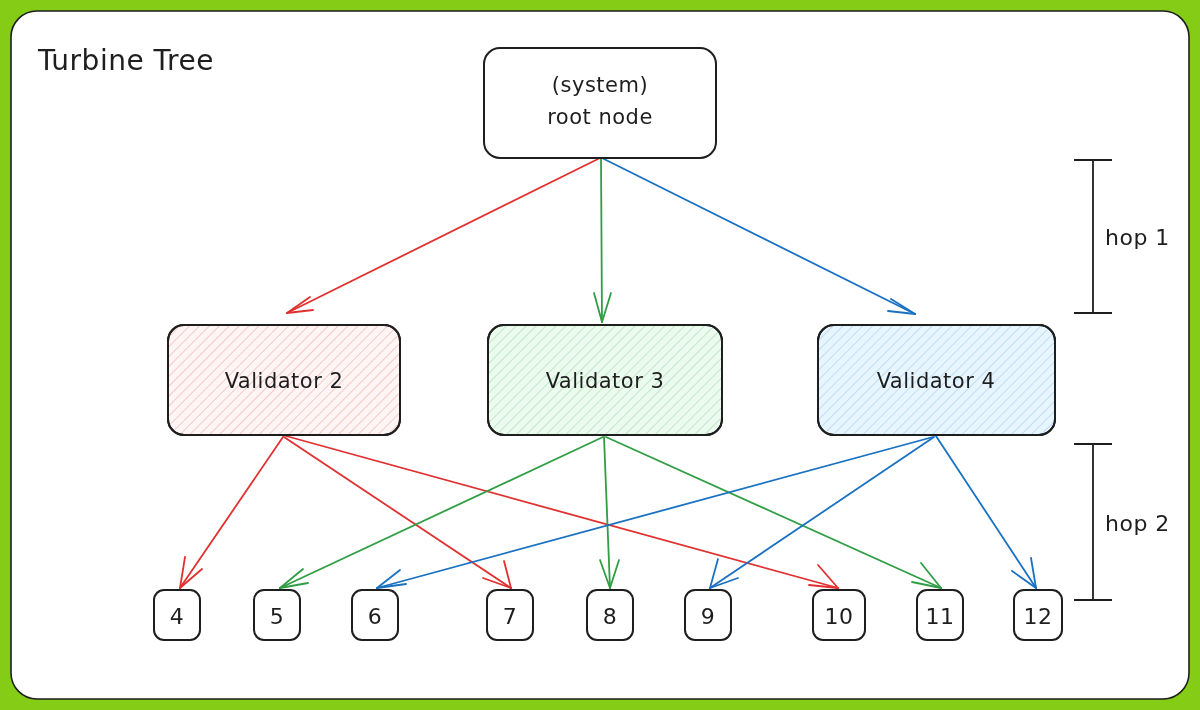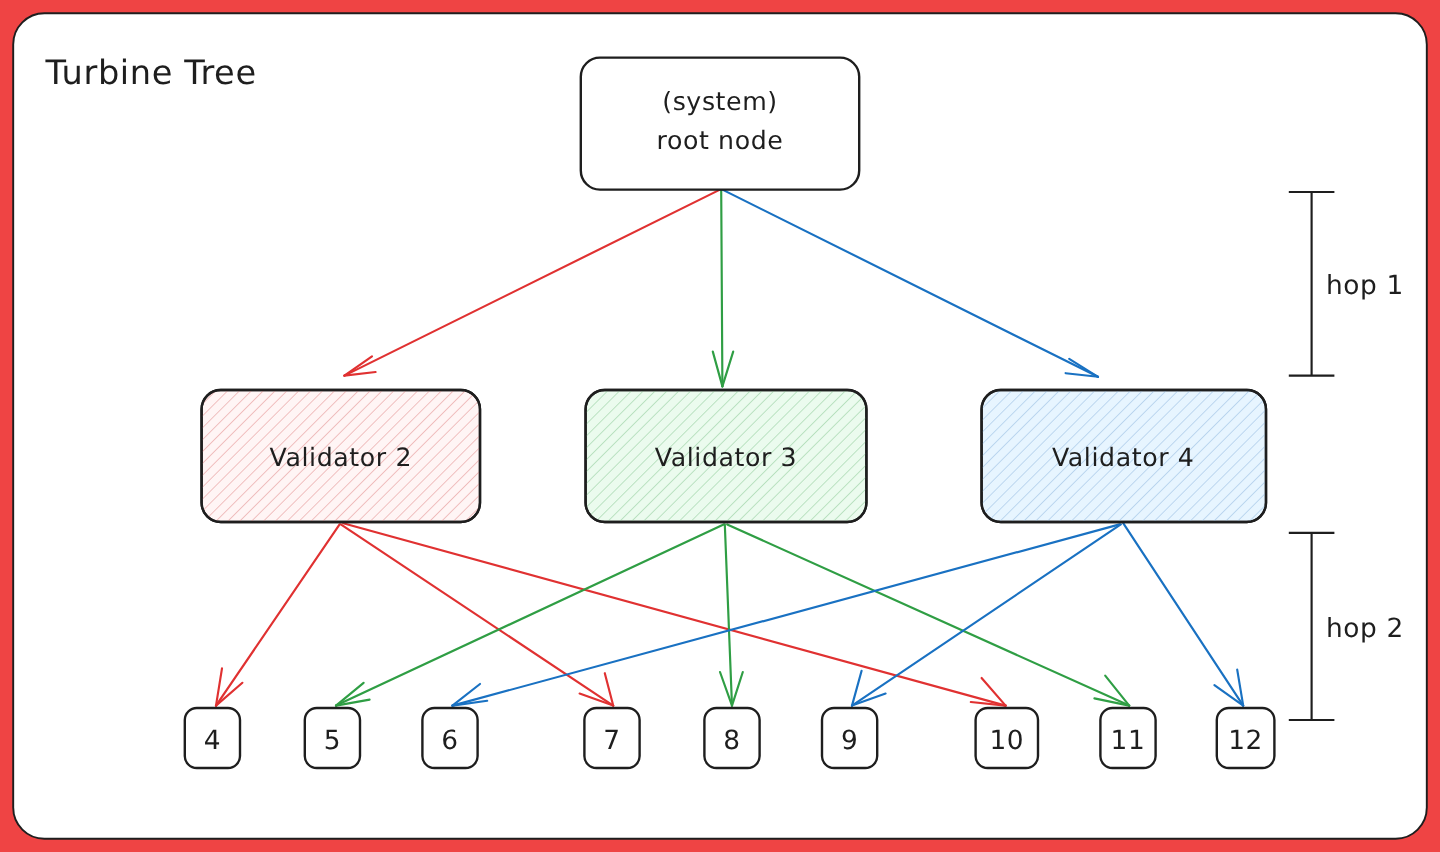--- a/index.html
+++ b/index.html
@@ -10,21 +10,21 @@
   body {
     width: 1200px;
     height: 710px;
     font-family: "DejaVu Sans", sans-serif;
     overflow: hidden;
   }
   #canvas {
     position: relative;
     width: 1200px;
     height: 710px;
-    background: #ef4444;
+    background: #84cc16;
   }
   svg.layer {
     position: absolute;
     left: 0;
     top: 0;
     width: 1200px;
     height: 710px;
   }
   .hand {
     font-family: "DejaVu Sans", sans-serif;

